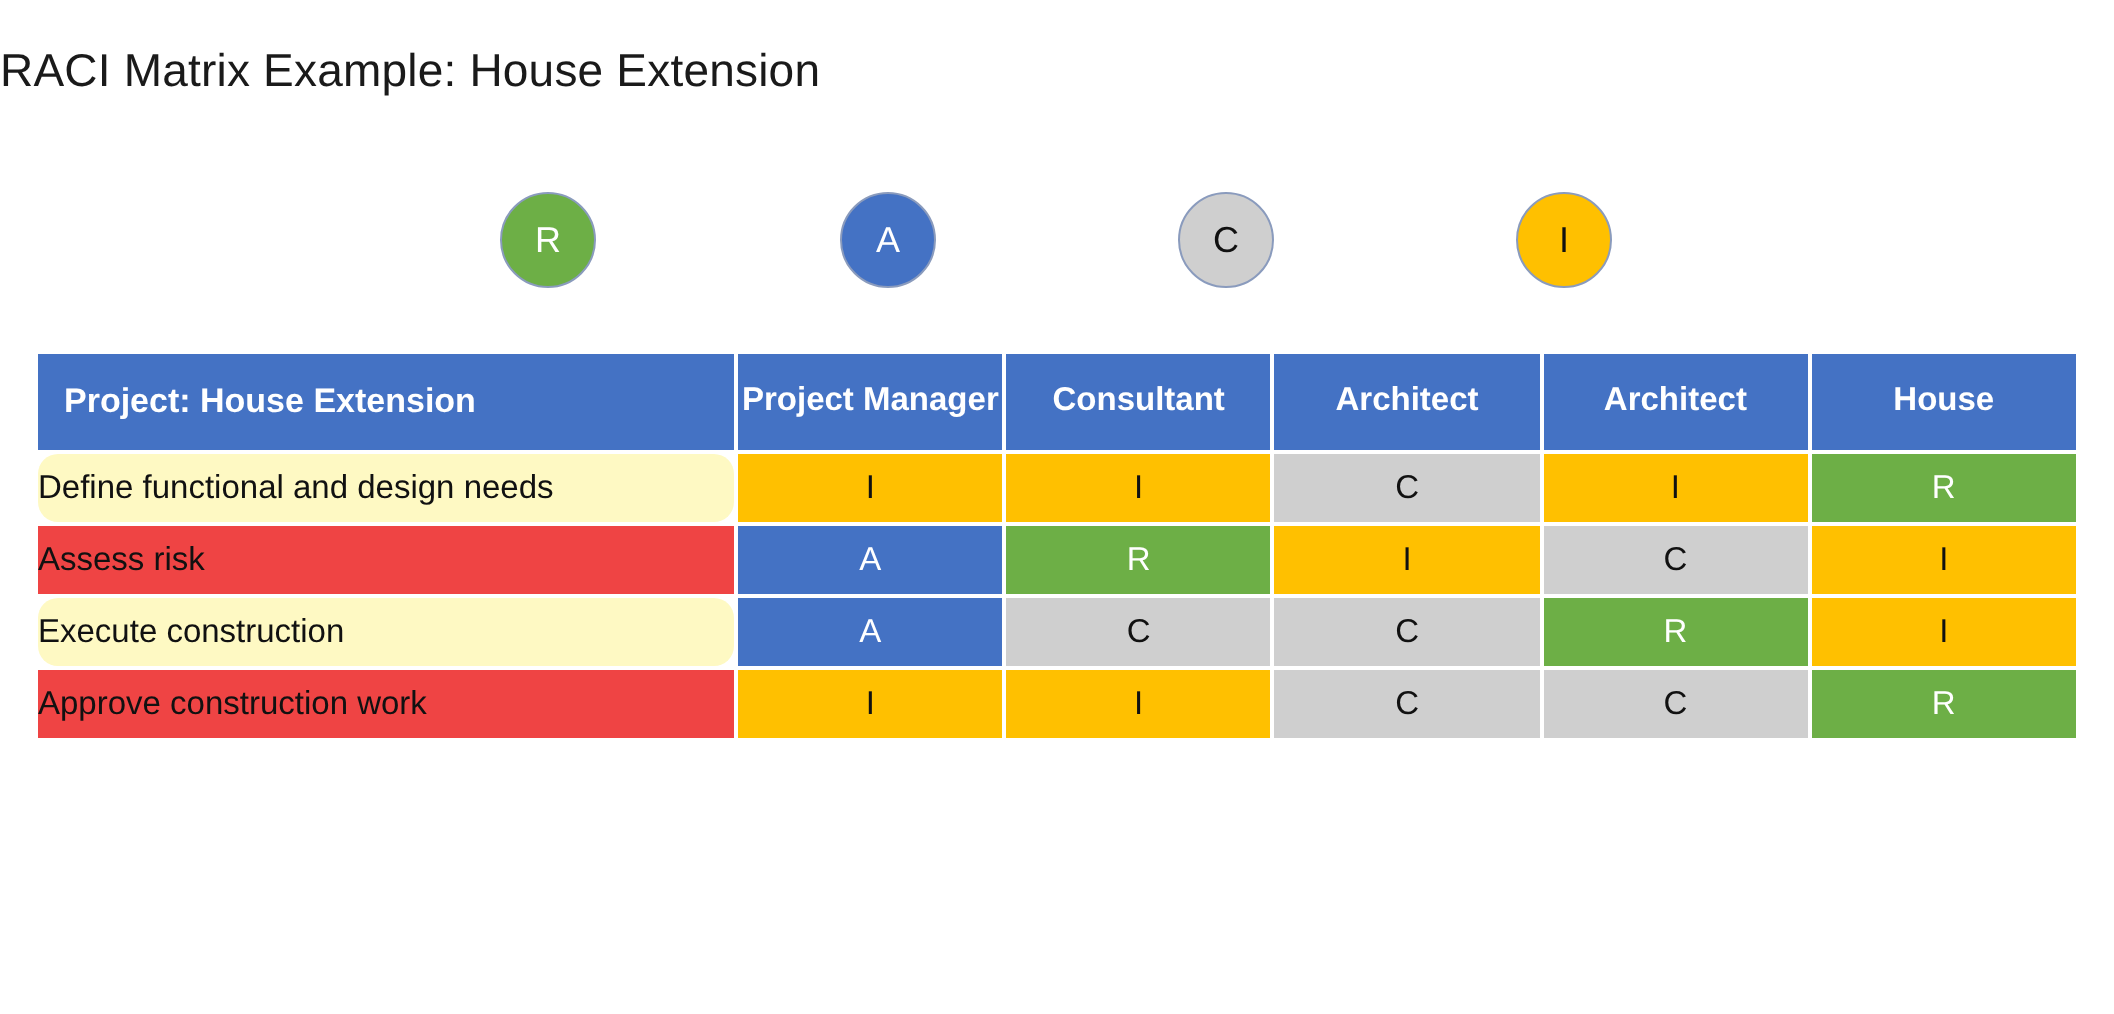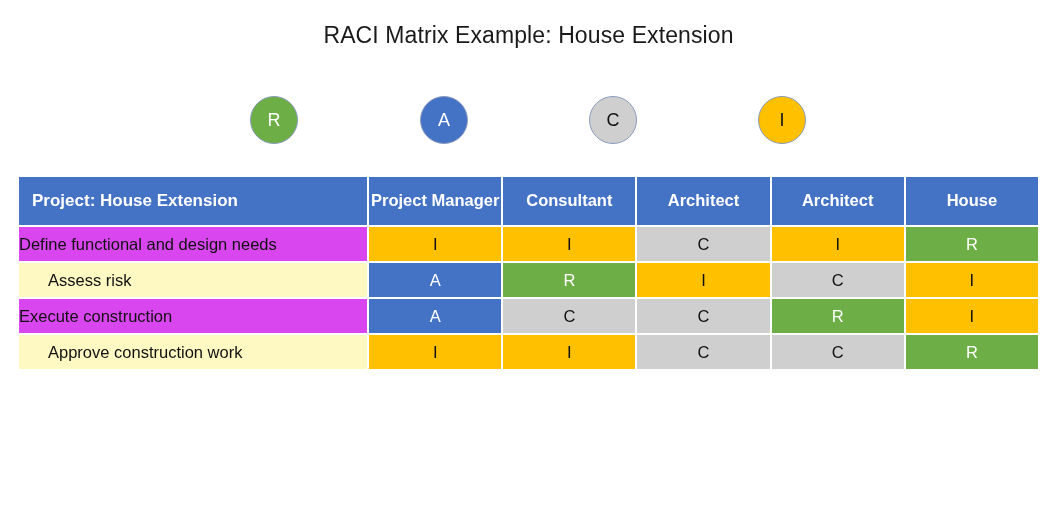--- a/index.html
+++ b/index.html
@@ -15,21 +15,21 @@
     overflow: hidden;
     position: relative;
   }
 
   
   .chart-title {
     position: absolute;
     left: 0;
     top: 22px;
     width: 1057px;
-    text-align: center;
+    text-align: left;
     font-size: 23px;
     font-weight: 400;
     color: #1a1a1a;
     letter-spacing: 0.1px;
   }
 
   
   .legend {
     position: absolute;
     left: 0;
@@ -90,22 +90,22 @@
 
   .task-cell {
     font-size: 16.5px;
     color: #111111;
     text-align: left;
     padding-left: 13px;
     height: 34px;
     vertical-align: middle;
     white-space: nowrap;
   }
-  .task-cell.band-a { background: #d946ef; }
-  .task-cell.band-b { background: #fef9c3; padding-left: 29px; }
+  .task-cell.band-a { background: #fef9c3; border-radius: 10px; }
+  .task-cell.band-b { background: #ef4444; }
 
   .val-cell {
     height: 34px;
     vertical-align: middle;
     text-align: center;
     font-size: 16.5px;
     line-height: 1;
   }
 </style>
 </head>

